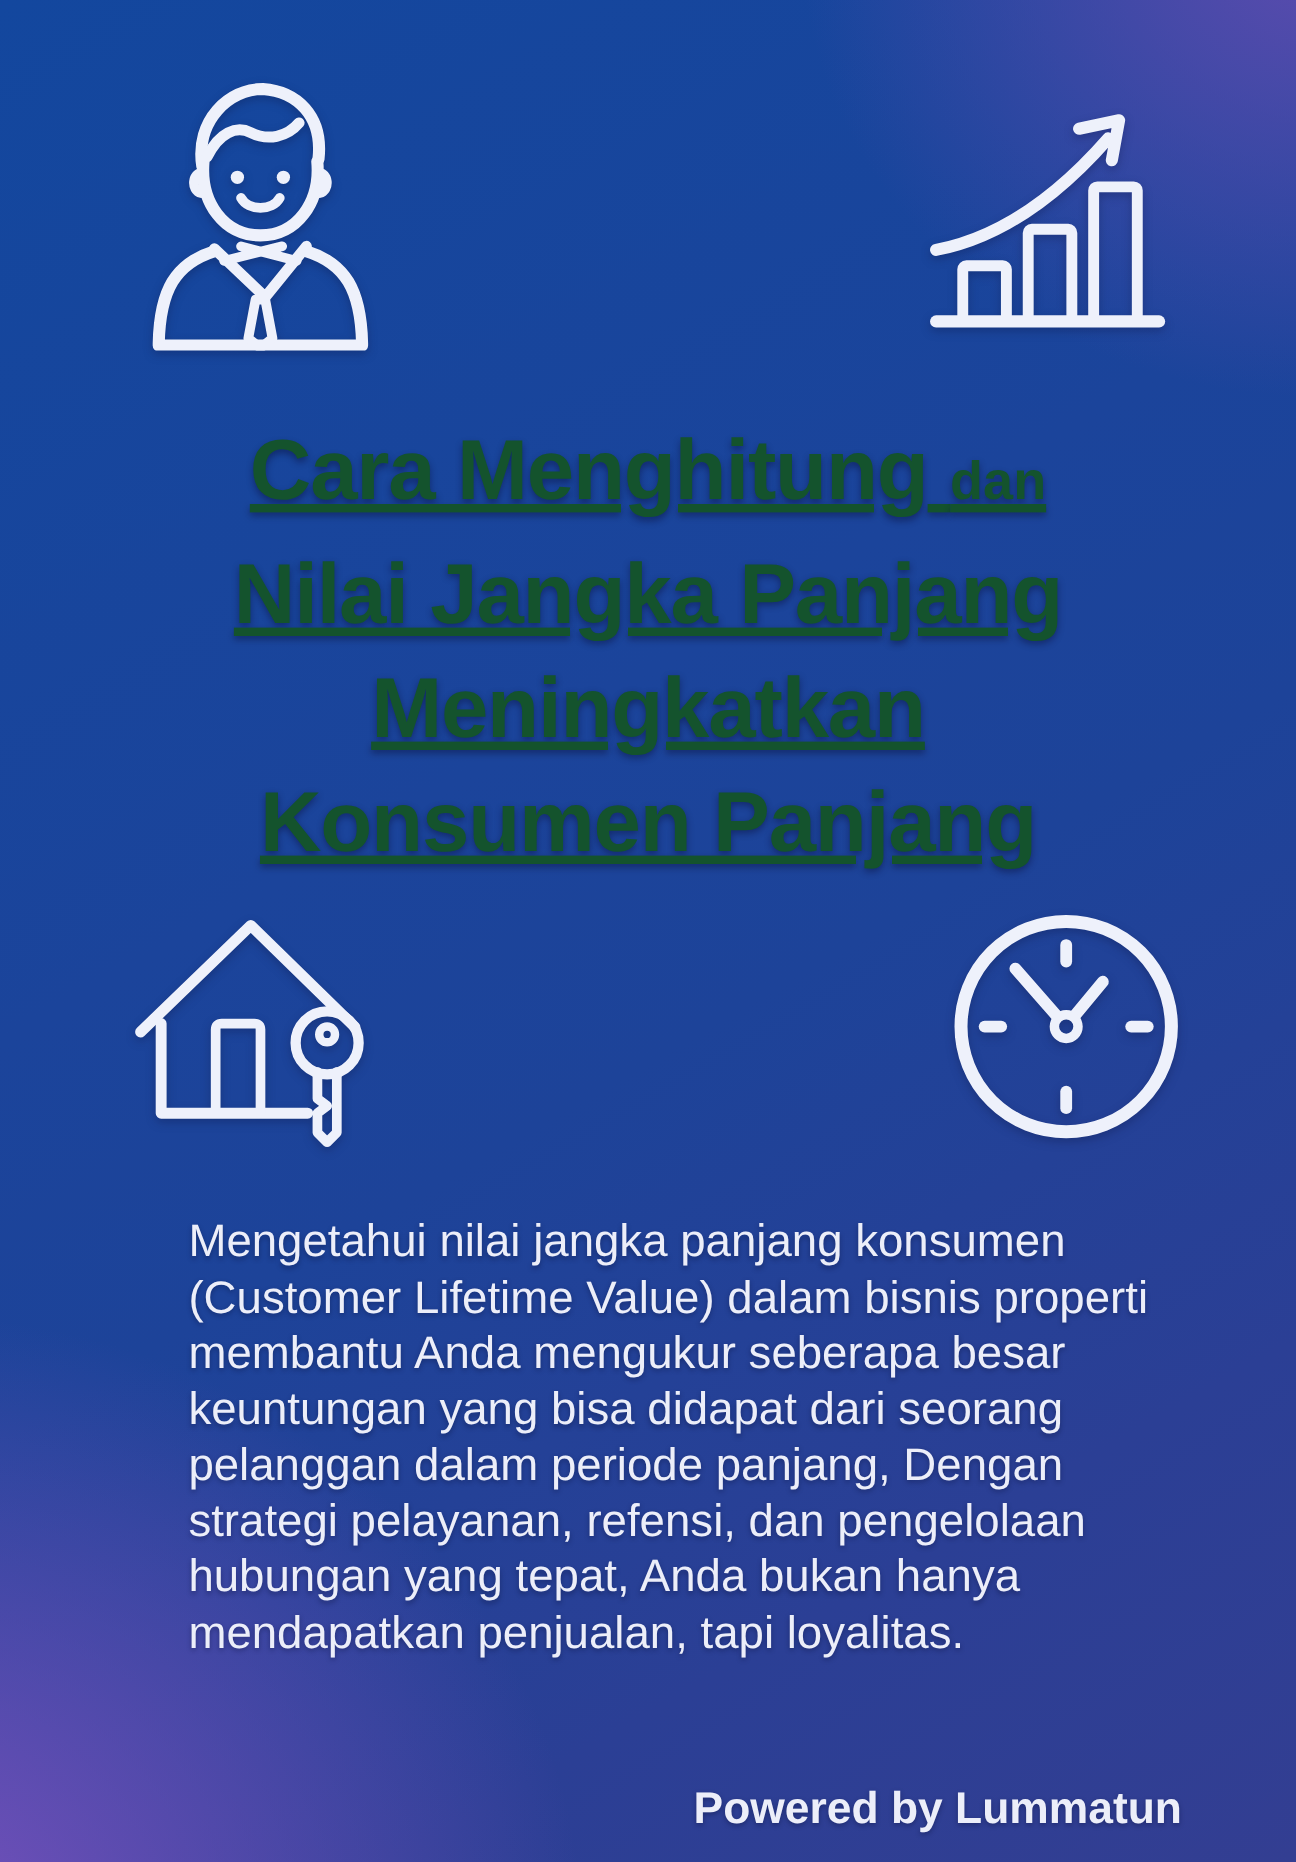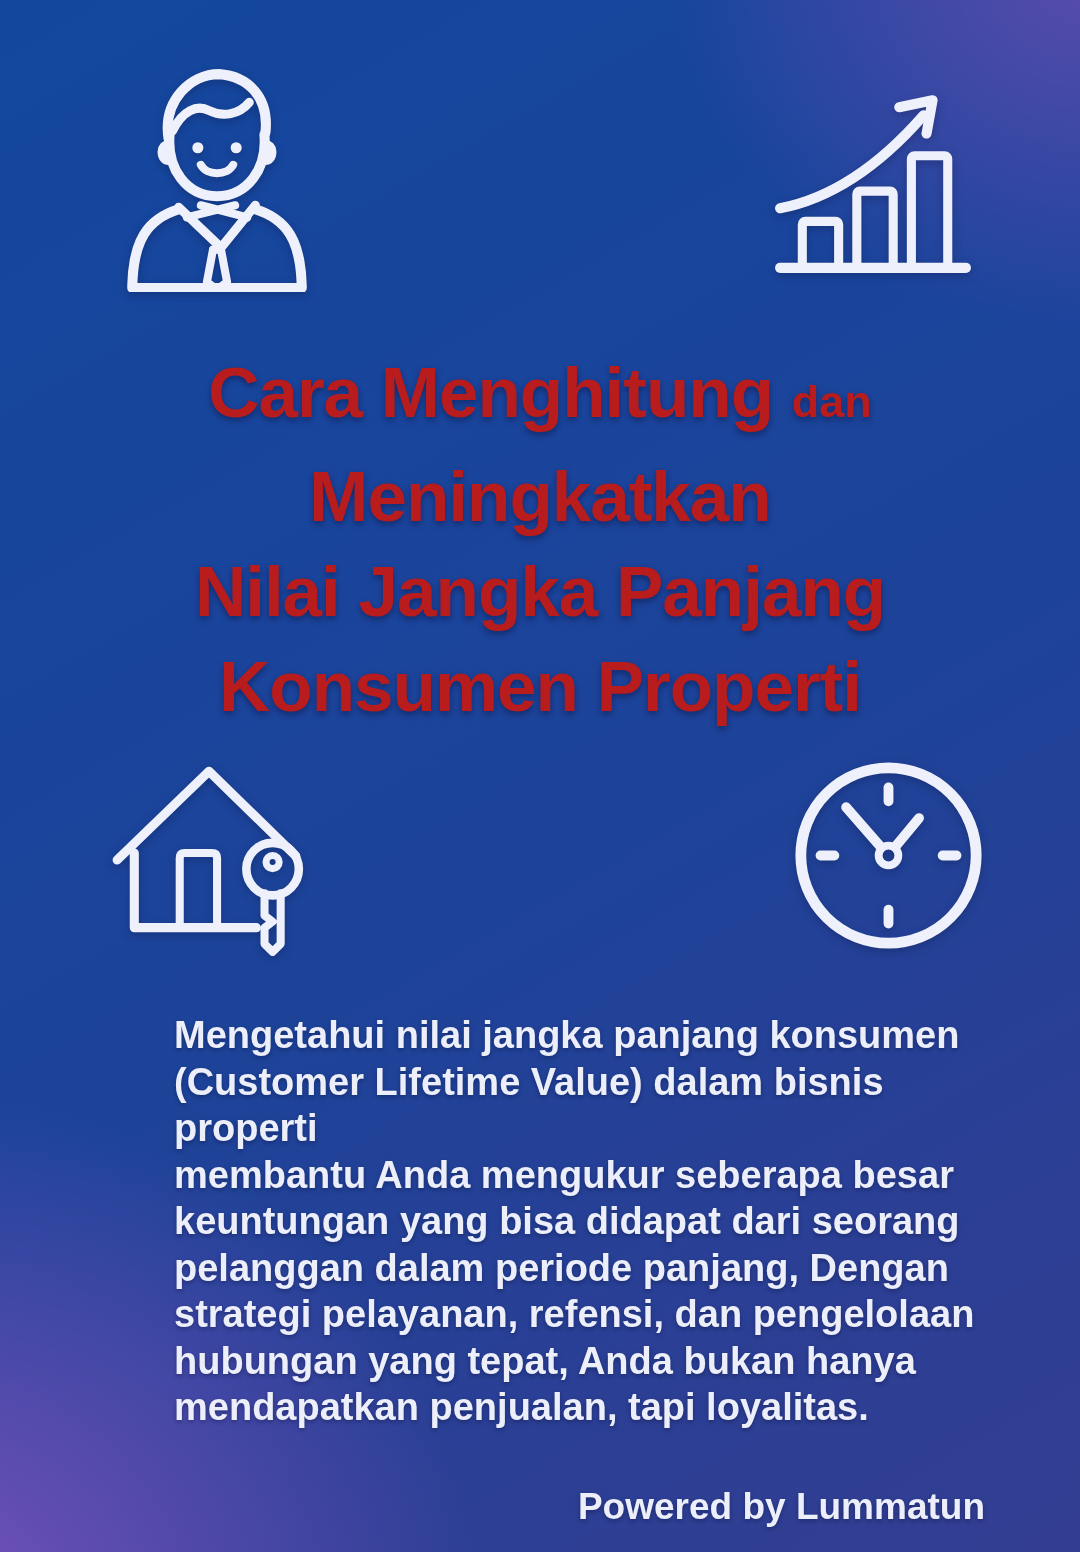--- a/index.html
+++ b/index.html
@@ -11,29 +11,30 @@
       radial-gradient(780px 720px at -7% 104%, rgba(122,82,190,.97), rgba(122,82,190,0) 72%),
       linear-gradient(150deg,#13479e 0%,#1b449b 40%,#1d4399 55%,#2b3f95 80%,#333e92 100%);
   }
   .abs{position:absolute;}
   svg.icon{filter:drop-shadow(0 3px 4px rgba(10,15,60,.30));}
   svg.icon *{stroke:#eef1fb;fill:none;stroke-linecap:round;stroke-linejoin:round;}
   svg.icon .fill{fill:#eef1fb;stroke:none;}
 
   .title{
     left:0;top:345px;width:1080px;text-align:center;
-    color:#b91c1c;font-weight:700;font-size:71px;line-height:95px;
+    color:#14532d;font-weight:700;font-size:71px;line-height:95px;
     letter-spacing:-1px;
     text-shadow:0 3px 6px rgba(8,12,50,.45);
+    text-decoration:underline;
   }
   .title .small{font-size:45px;font-weight:700;letter-spacing:0;}
 
   .body-text{
-    left:174px;top:1012px;width:860px;
-    color:#eceef9;font-size:38px;line-height:46.5px;font-weight:700;
+    left:157px;top:1012px;width:860px;
+    color:#eceef9;font-size:38px;line-height:46.5px;font-weight:400;
     white-space:pre-line;text-align:left;
     text-shadow:0 2px 4px rgba(8,12,50,.38);
   }
 
   .footer{
     right:95px;top:1486px;
     color:#eceef9;font-size:37px;font-weight:700;
     text-shadow:0 2px 4px rgba(8,12,50,.38);
   }
 </style>
@@ -66,23 +67,23 @@
   <line x1="8" y1="181" x2="192" y2="181" stroke-width="10"></line>
   <rect x="30" y="135" width="36" height="46" rx="3" stroke-width="9"></rect>
   <rect x="84" y="105" width="36" height="76" rx="3" stroke-width="9"></rect>
   <rect x="138" y="70" width="36" height="111" rx="3" stroke-width="9"></rect>
   <path d="M8,122 C60,112 108,78 150,30" stroke-width="10"></path>
   <path d="M126,22 L159,15 L153,48" stroke-width="10"></path>
 </svg>
 
 <div class="abs title">
   <div><span>Cara Menghitung</span> <span class="small">dan</span></div>
+  <div>Nilai Jangka Panjang</div>
   <div>Meningkatkan</div>
-  <div>Nilai Jangka Panjang</div>
-  <div>Konsumen Properti</div>
+  <div>Konsumen Panjang</div>
 </div>
 
 <svg class="icon abs" style="left:103px;top:756px" width="212" height="202" viewBox="0 0 210 200">
 
   <path d="M14,103 L105,15 L191,99" stroke-width="9"></path>
 
   <path d="M31,96 L31,170 L152,170" stroke-width="9"></path>
 
   <path d="M76,170 L76,101 Q76,96 81,96 L108,96 Q113,96 113,101 L113,170" stroke-width="8"></path>
 

